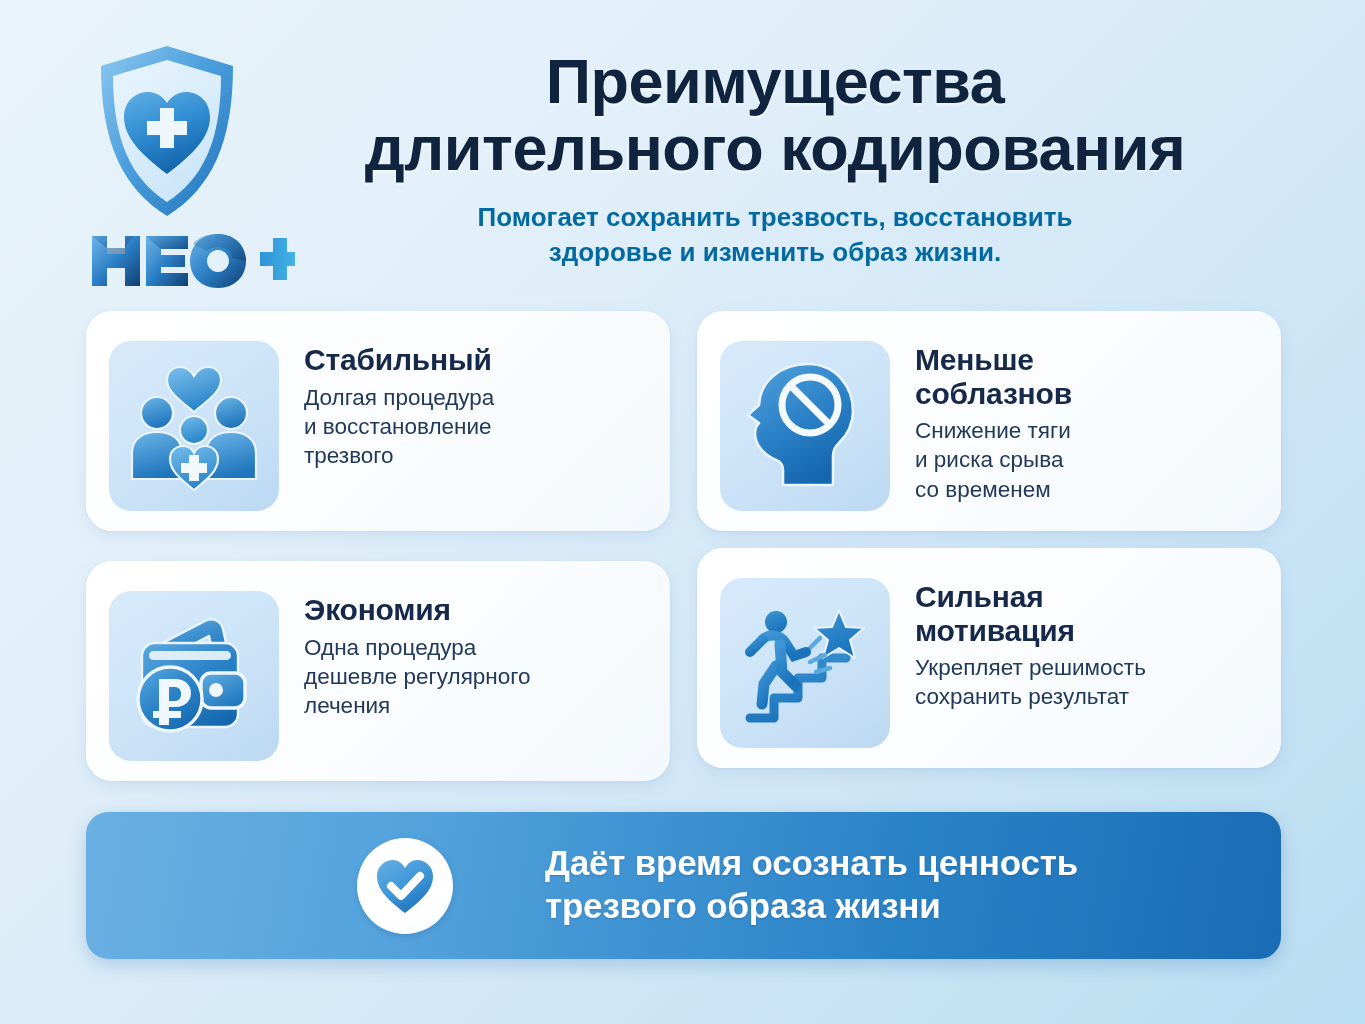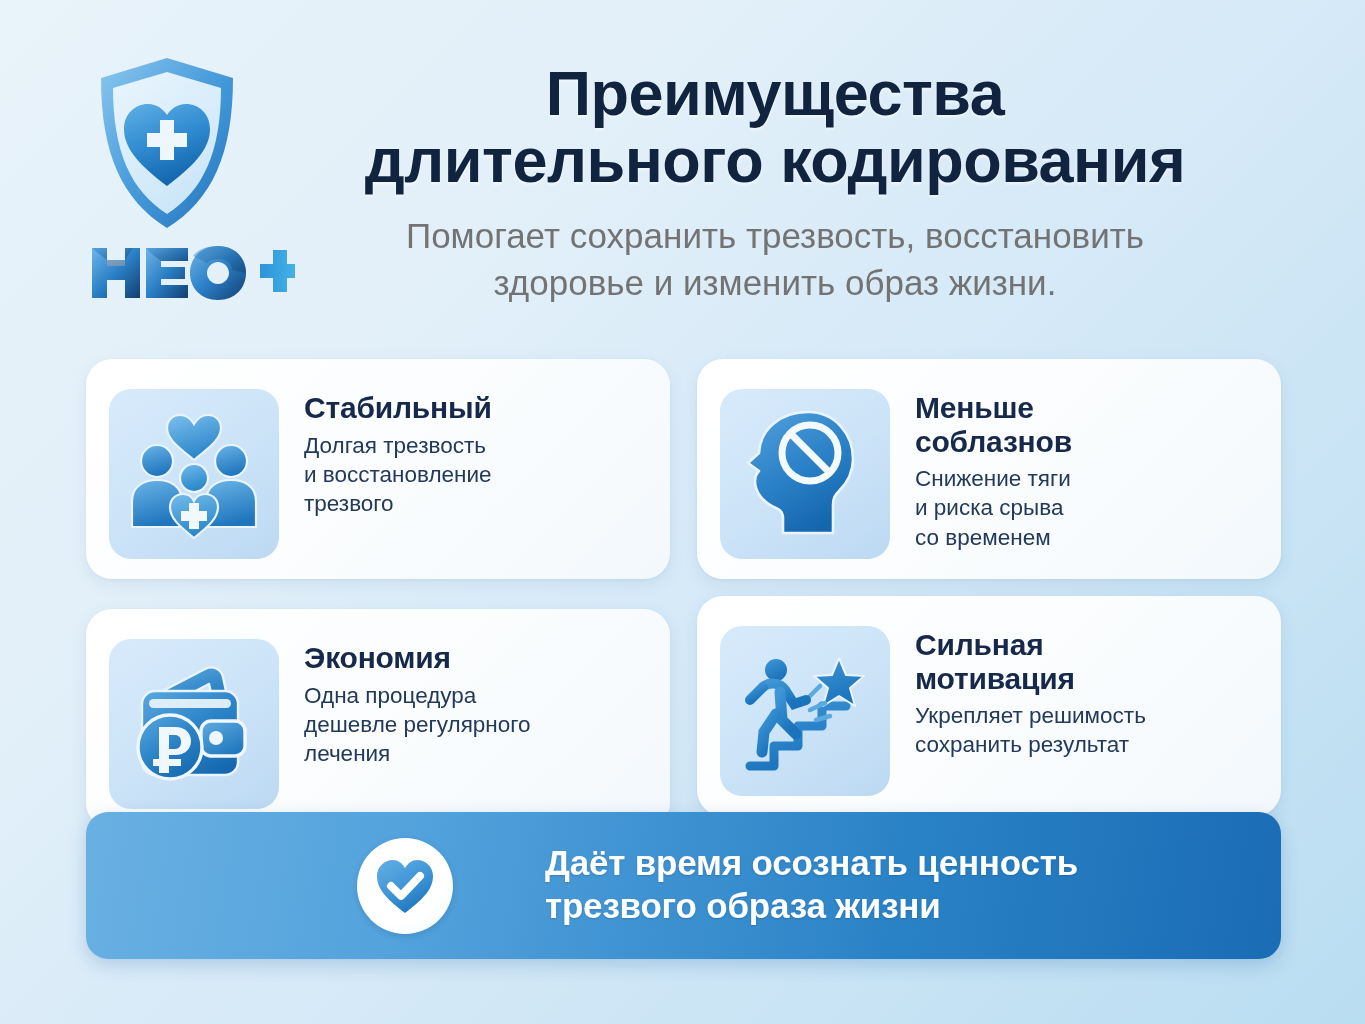--- a/index.html
+++ b/index.html
@@ -18,21 +18,21 @@
 
   .page {
     position: relative;
     width: 1365px;
     height: 1024px;
   }
 
   
   .header {
     position: absolute;
-    left: 0; top: 12px;
+    left: 0; top: 0;
     width: 1358px;
     height: 300px;
   }
 
   .logo-block {
     position: absolute;
     left: 78px;
     top: 42px;
     width: 220px;
     height: 250px;
@@ -68,35 +68,34 @@
     line-height: 1.06;
     color: #10243f;
     letter-spacing: -0.5px;
     text-shadow: 0 2px 3px rgba(255,255,255,0.65);
   }
 
   .main-title .line2 { display: block; }
 
   .subtitle {
     margin-top: 18px;
-    font-size: 35px;
+    font-size: 26px;
     line-height: 1.36;
-    color: #737373;
-    font-weight: normal;
+    color: #0369a1;
+    font-weight: bold;
   }
   .subtitle .sline { display: block; }
 
   
   .grid {
     position: absolute;
     left: 86px;
     top: 311px;
     width: 1195px;
     height: 544px;
-    margin-top: 48px;
   }
 
   .card {
     position: absolute;
     width: 584px;
     height: 220px;
     border-radius: 26px;
     background: linear-gradient(135deg, #ffffff 0%, #fbfdfe 50%, #f3f8fc 100%);
     box-shadow: 0 5px 16px rgba(54,110,165,0.10), 0 1px 3px rgba(54,110,165,0.07);
     display: flex;
@@ -295,21 +294,21 @@
 
           <path d="M69 133 C54 121 45 113 45 102 C45 94 51 89 58 89 C63 89 67 92 69 96 C71 92 75 89 80 89 C87 89 93 94 93 102 C93 113 84 121 69 133 Z" fill="url(#f2)" stroke="#e9f4fc" stroke-width="2.2"></path>
           <path d="M64 98 h10 v8 h8 v10 h-8 v8 h-10 v-8 h-8 v-10 h8 Z" fill="#f2f9fd"></path>
         </svg>
       </div>
       <div class="card-text">
         <div class="card-title">
           <span class="tl">Стабильный</span>
         </div>
         <div class="card-desc">
-          <span class="dl">Долгая трезвость</span>
+          <span class="dl">Долгая процедура</span>
           <span class="dl">и восстановление</span>
           <span class="dl">трезвого</span>
         </div>
       </div>
     </div>
 
     <div class="card c3">
       <div class="icon-tile">
         <svg width="138" height="138" viewBox="0 0 138 138">
           <defs>

